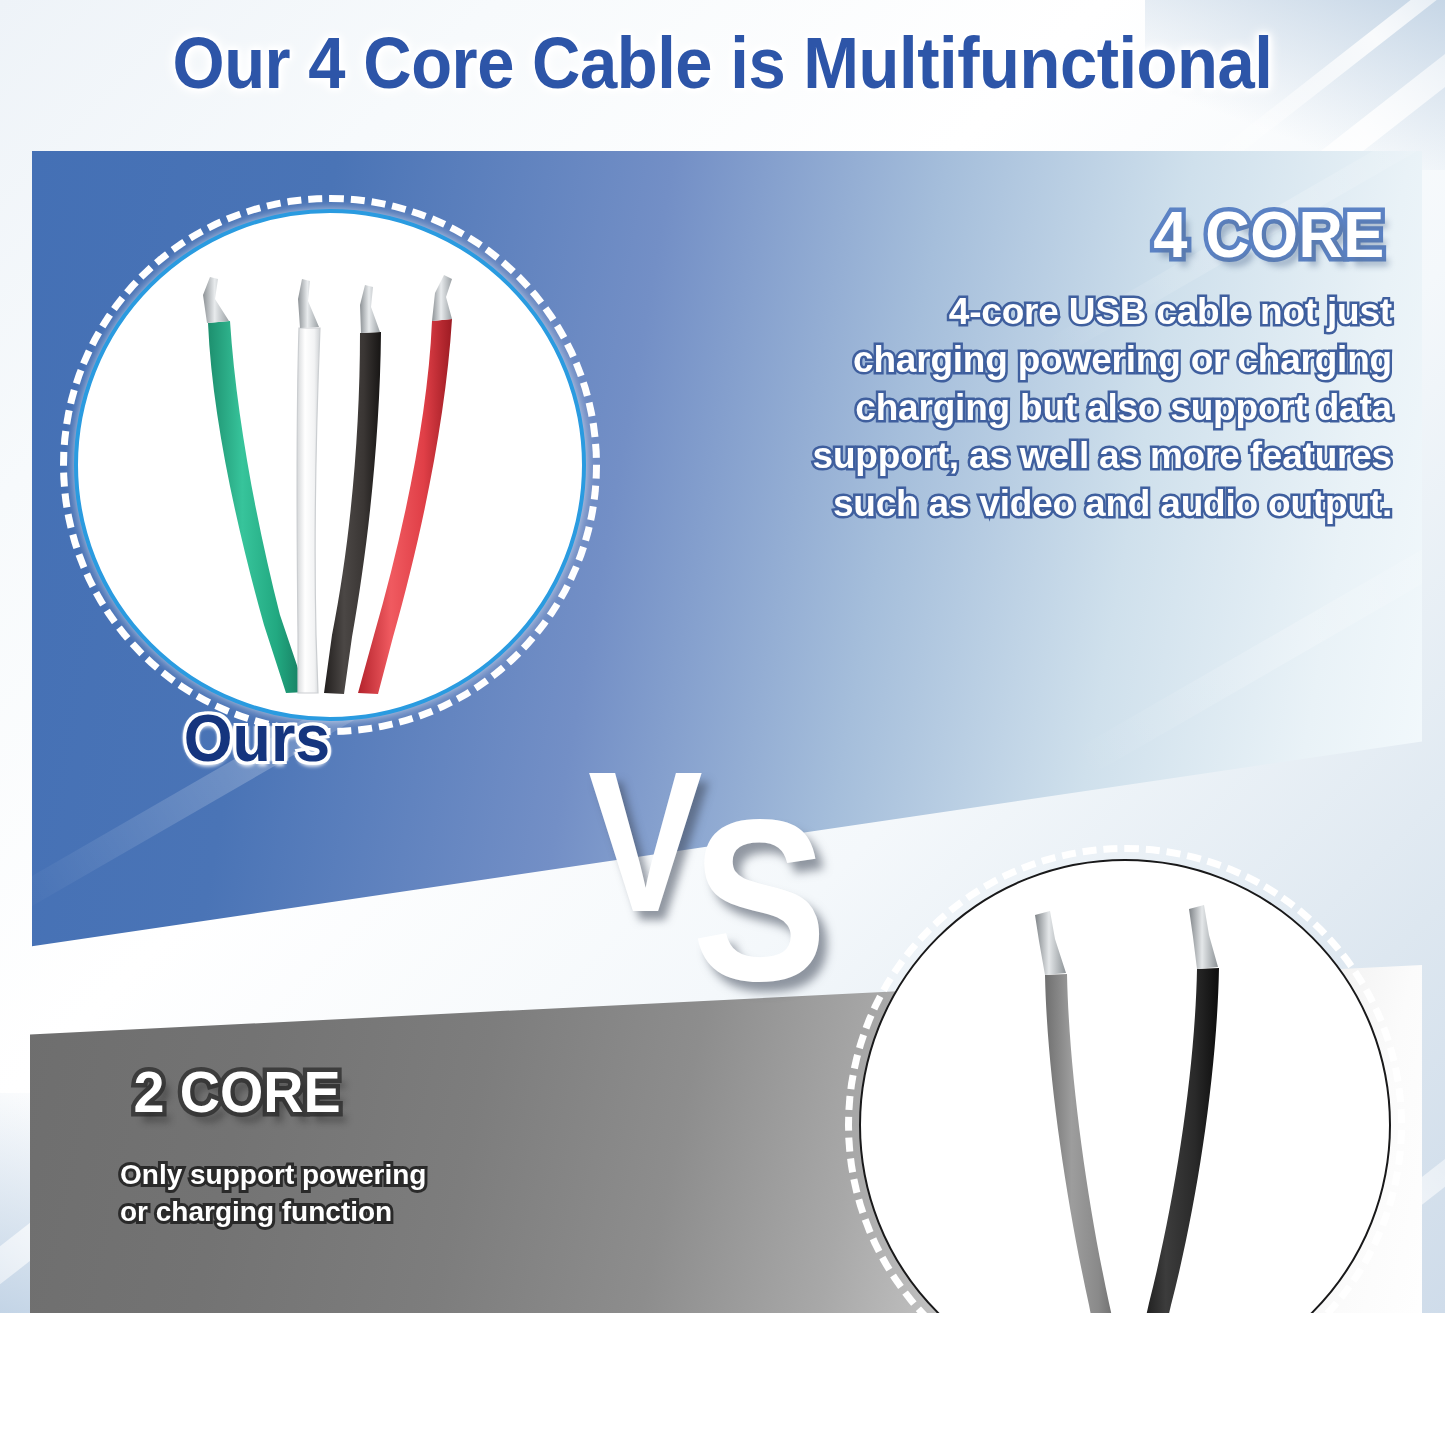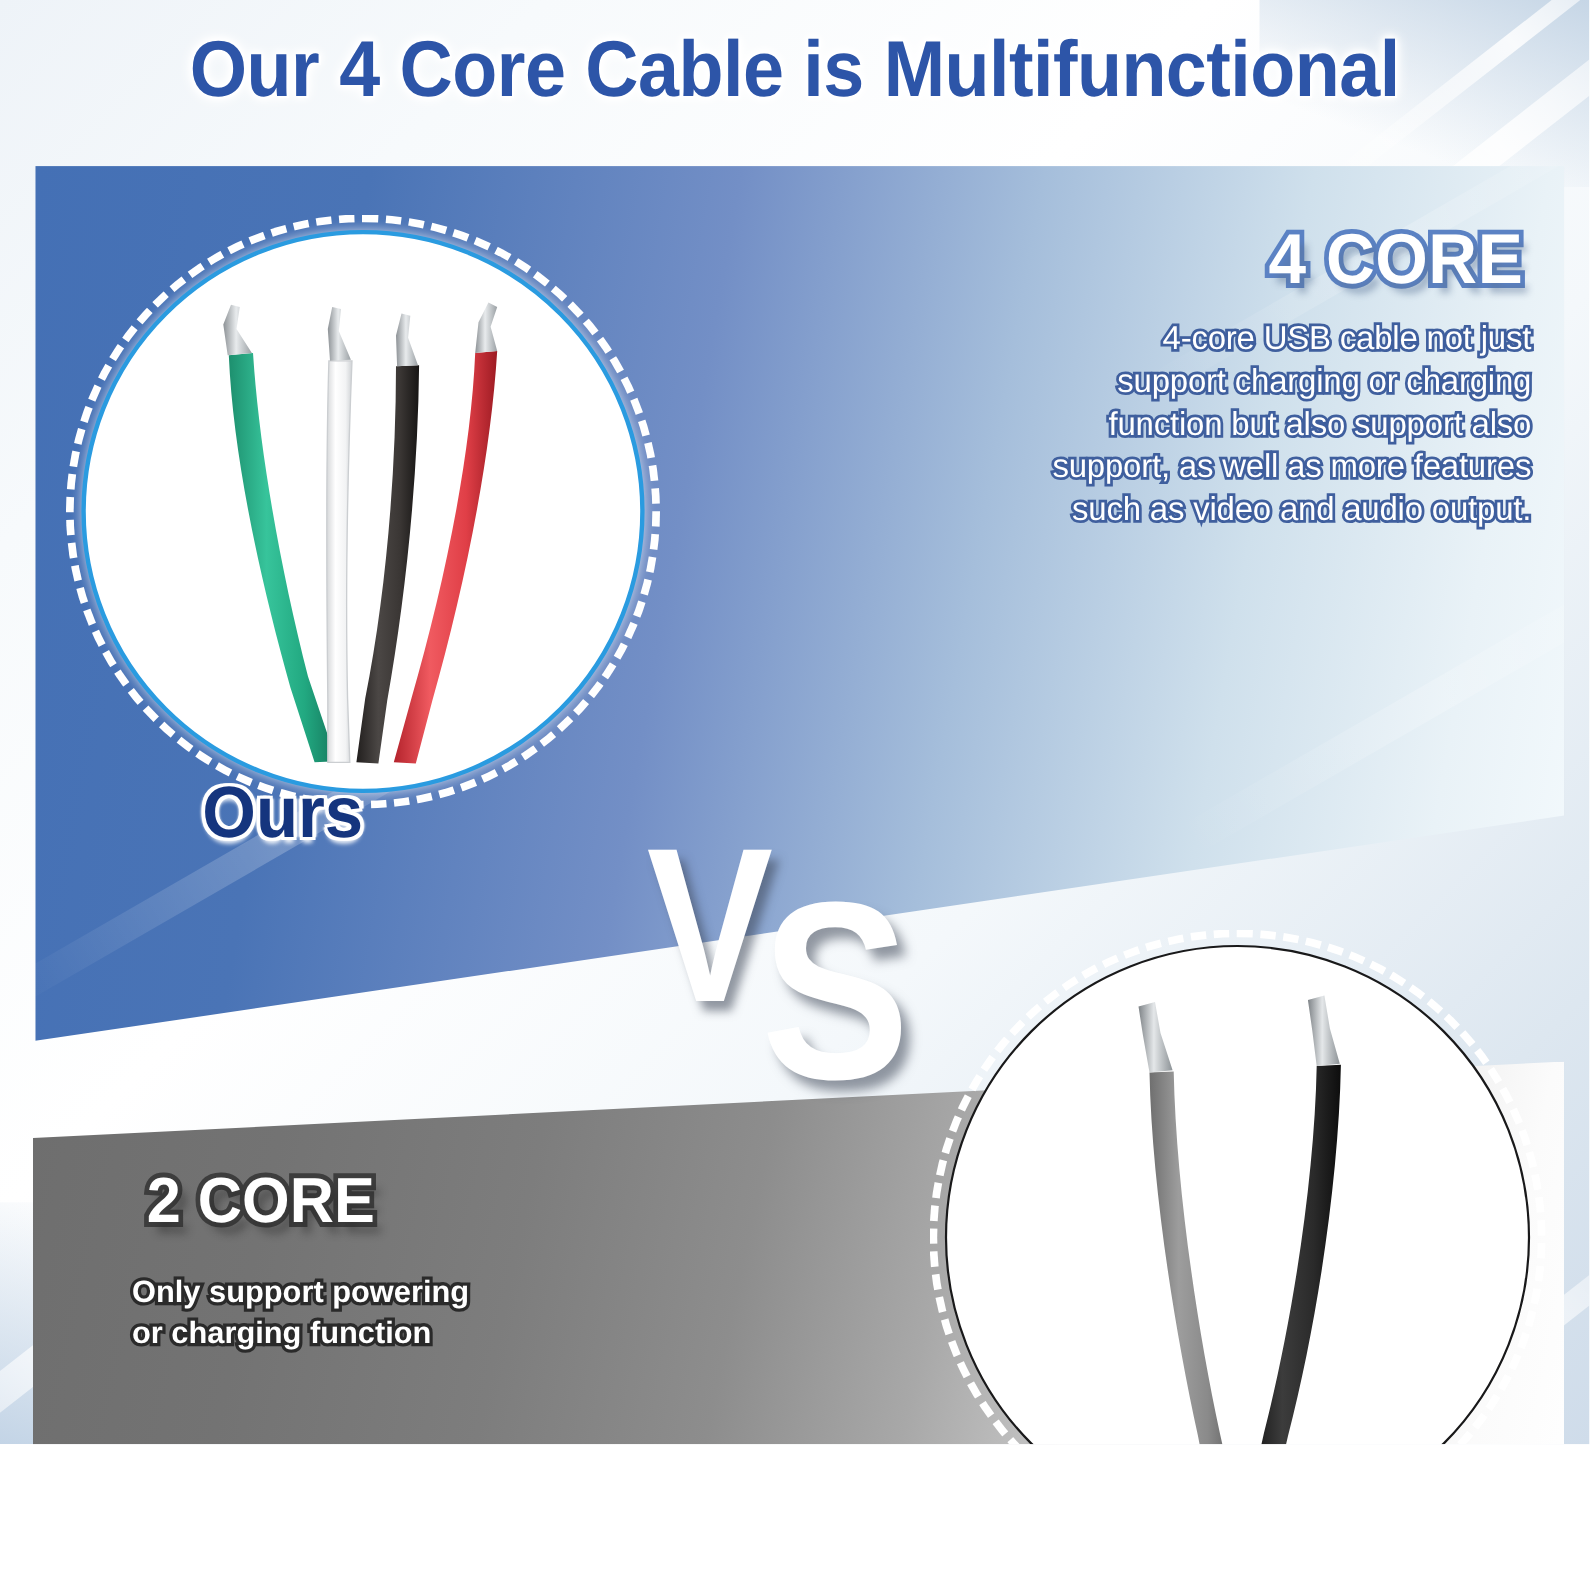--- a/index.html
+++ b/index.html
@@ -168,22 +168,22 @@
     font-weight: bold;
     color: #ffffff;
     letter-spacing: 0.5px;
     transform: scaleX(0.96);
     -webkit-text-stroke: 9px #5b82c4;
     paint-order: stroke fill;
     text-shadow: 7px 9px 7px rgba(90,115,150,.48);
     margin: 0 0 16px 0;
   }
   #core4-body {
-    font-size: 30px;
-    font-weight: normal;
+    font-size: 37px;
+    font-weight: bold;
     line-height: 1.30;
     color: #ffffff;
     -webkit-text-stroke: 5px #3f5f9e;
     paint-order: stroke fill;
     letter-spacing: -0.2px;
     padding: 0 8px;
     margin-top: 12px;
   }
   #core4-body .jline { display: block; }
   #core4-body .jspread { letter-spacing: 2.6px; }
@@ -313,22 +313,22 @@
       <path d="M372 126 L375 98 L384 80 L392 84 L386 102 L392 124 Z" fill="url(#gTip)"></path>
     </svg>
   </div>
 
   <div id="ours-label">Ours</div>
 
   <div id="core4-block">
     <div id="core4-heading">4 CORE</div>
     <div id="core4-body">
       <span class="jline">4-core USB cable not just</span>
-      <span class="jline">support charging or charging</span>
-      <span class="jline">function but also support also</span>
+      <span class="jline">charging powering or charging</span>
+      <span class="jline">charging but also support data</span>
       <span class="jline">support, as well as more features</span>
       <span class="jline">such as video and audio output.</span>
     </div>
   </div>
 
   <div id="vs-mark">
     <span id="vs-v">V</span>
     <span id="vs-s">S</span>
   </div>
 

